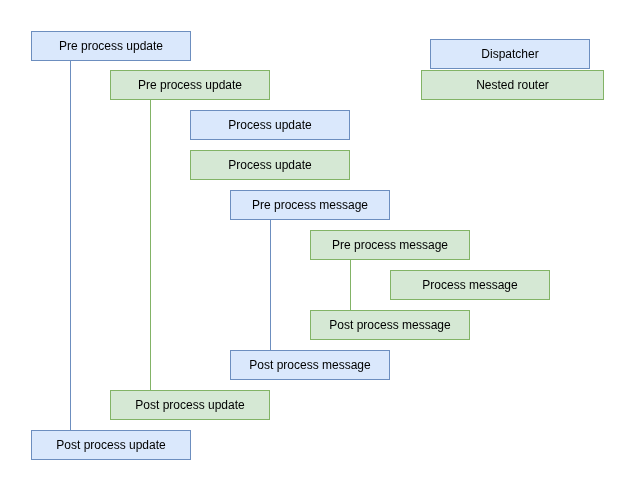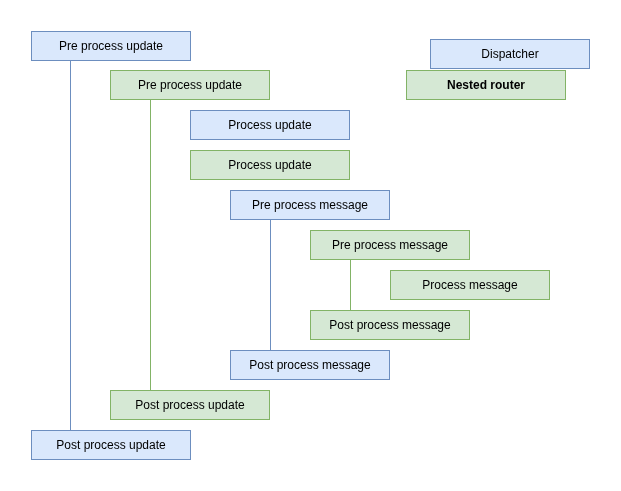--- a/index.html
+++ b/index.html
@@ -70,16 +70,16 @@
     </div>
     <div class="node" style="left: 110px; top: 390px; width: 160px; height: 30px; background: rgb(213, 232, 212); border-color: rgb(130, 179, 102);">
       <span>Post process update</span>
     </div>
     <div class="node" style="left: 31px; top: 430px; width: 160px; height: 30px; background: rgb(218, 232, 252); border-color: rgb(108, 142, 191);">
       <span>Post process update</span>
     </div>
     <div class="node" style="left: 430px; top: 39px; width: 160px; height: 30px; background: rgb(218, 232, 252); border-color: rgb(108, 142, 191);">
       <span>Dispatcher</span>
     </div>
-    <div class="node" style="left: 406px; top: 70px; width: 160px; height: 30px; background: rgb(213, 232, 212); border-color: rgb(130, 179, 102); font-weight: bold;">
+    <div class="node" style="left: 421px; top: 70px; width: 183px; height: 30px; background: rgb(213, 232, 212); border-color: rgb(130, 179, 102);">
       <span>Nested router</span>
     </div>
   </div>
 
 </body></html>

